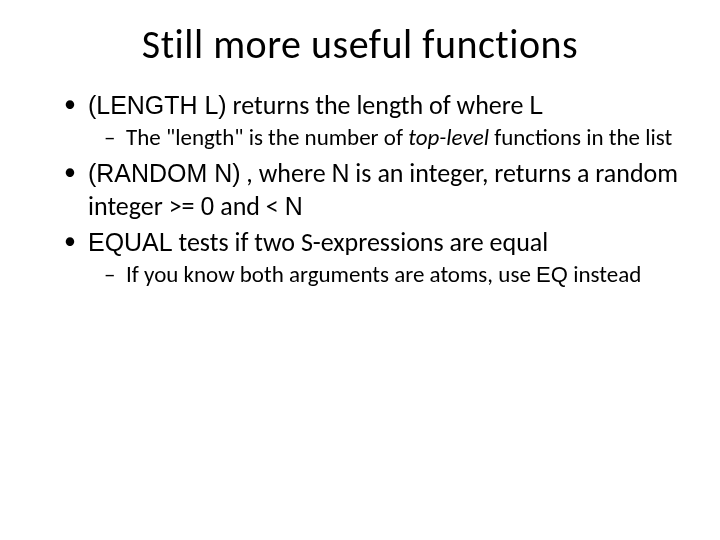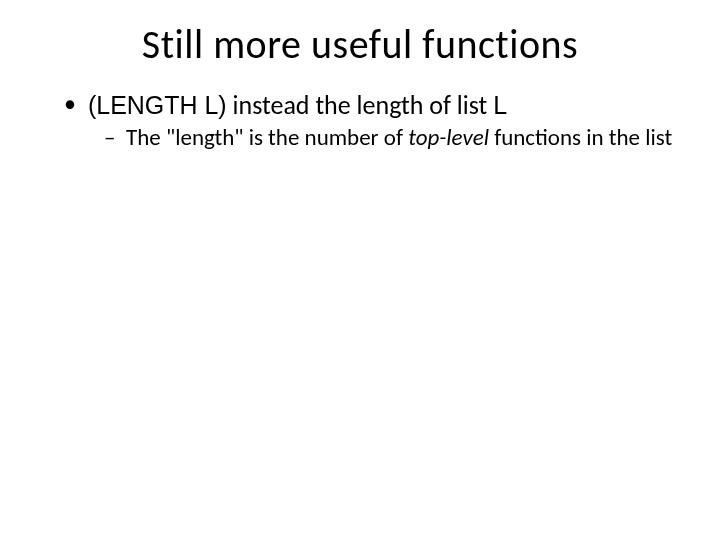--- a/index.html
+++ b/index.html
@@ -59,23 +59,34 @@
   .ital { font-style: italic; }
 </style>
 </head>
 <body>
 
 <h1 class="title">Still more useful functions</h1>
 
 <ul class="l1">
 
   <li>
-    <span class="code">(LENGTH L)</span><span> instead the length of list </span><span class="code">L</span>
+    <span class="code">(LENGTH L)</span><span> returns the length of where </span><span class="code">L</span>
     <ul class="l2">
       <li>
         <span>The "length" is the number of </span><span class="ital">top-level</span><span> functions in the list</span>
       </li>
     </ul>
   </li>
 
+  <li>
+    <span class="code">(RANDOM N)</span><span> , where </span><span class="code">N</span><span> is an integer, returns a random integer &gt;= </span><span class="code">0</span><span> and &lt; </span><span class="code">N</span>
+  </li>
 
+  <li>
+    <span class="code">EQUAL</span><span> tests if two S-expressions are equal</span>
+    <ul class="l2">
+      <li>
+        <span>If you know both arguments are atoms, use </span><span class="code">EQ</span><span> instead</span>
+      </li>
+    </ul>
+  </li>
 
 </ul>
 
 </body></html>

